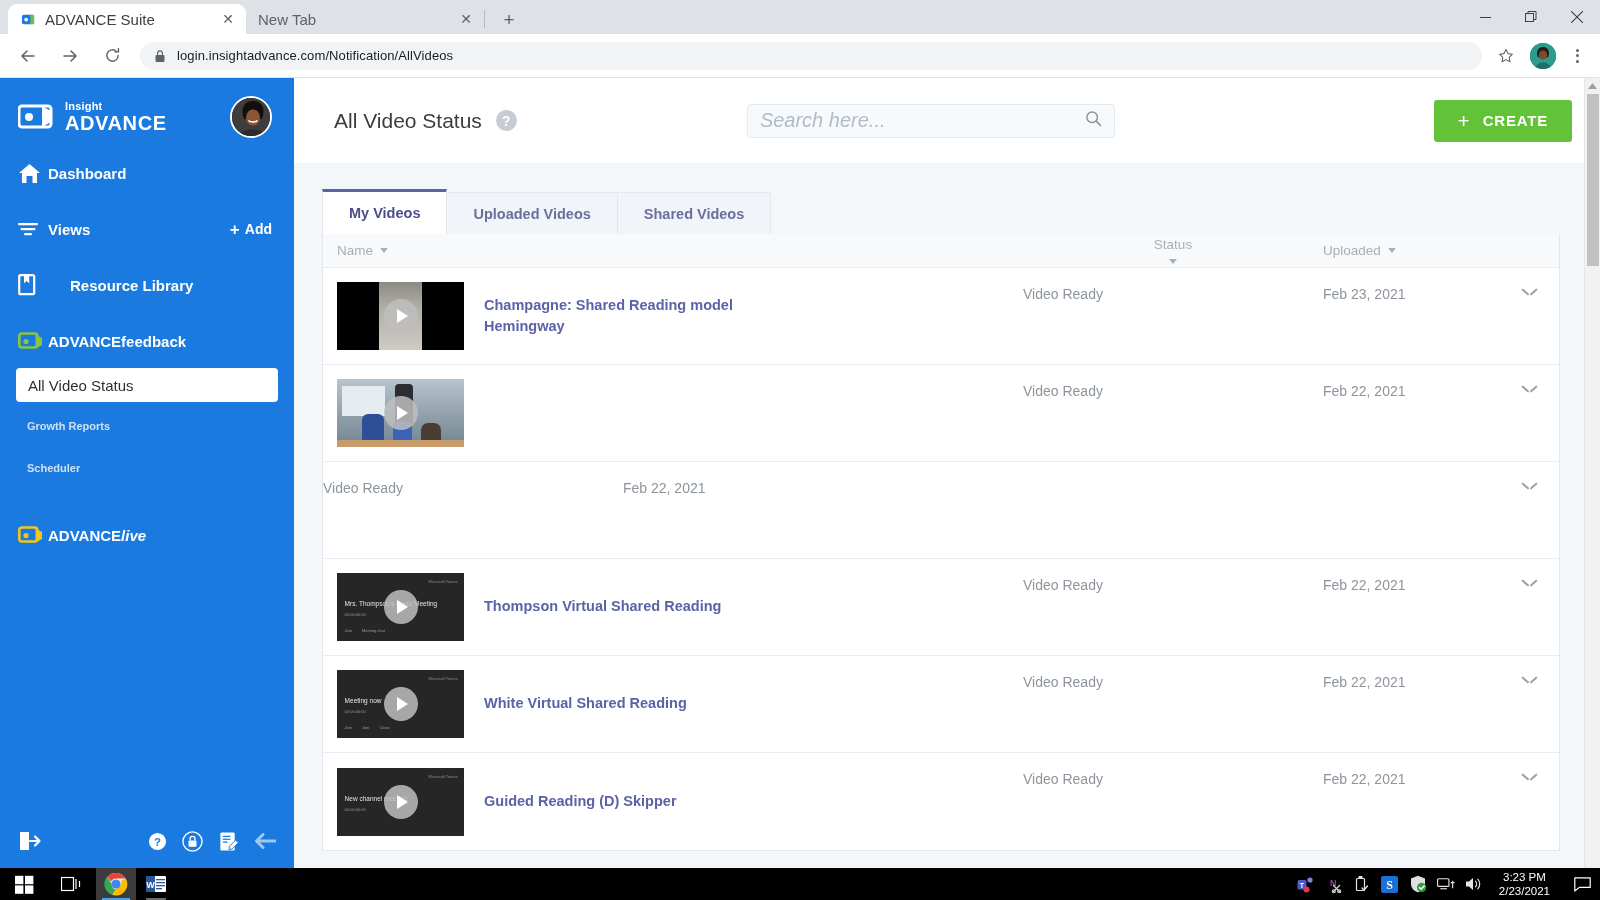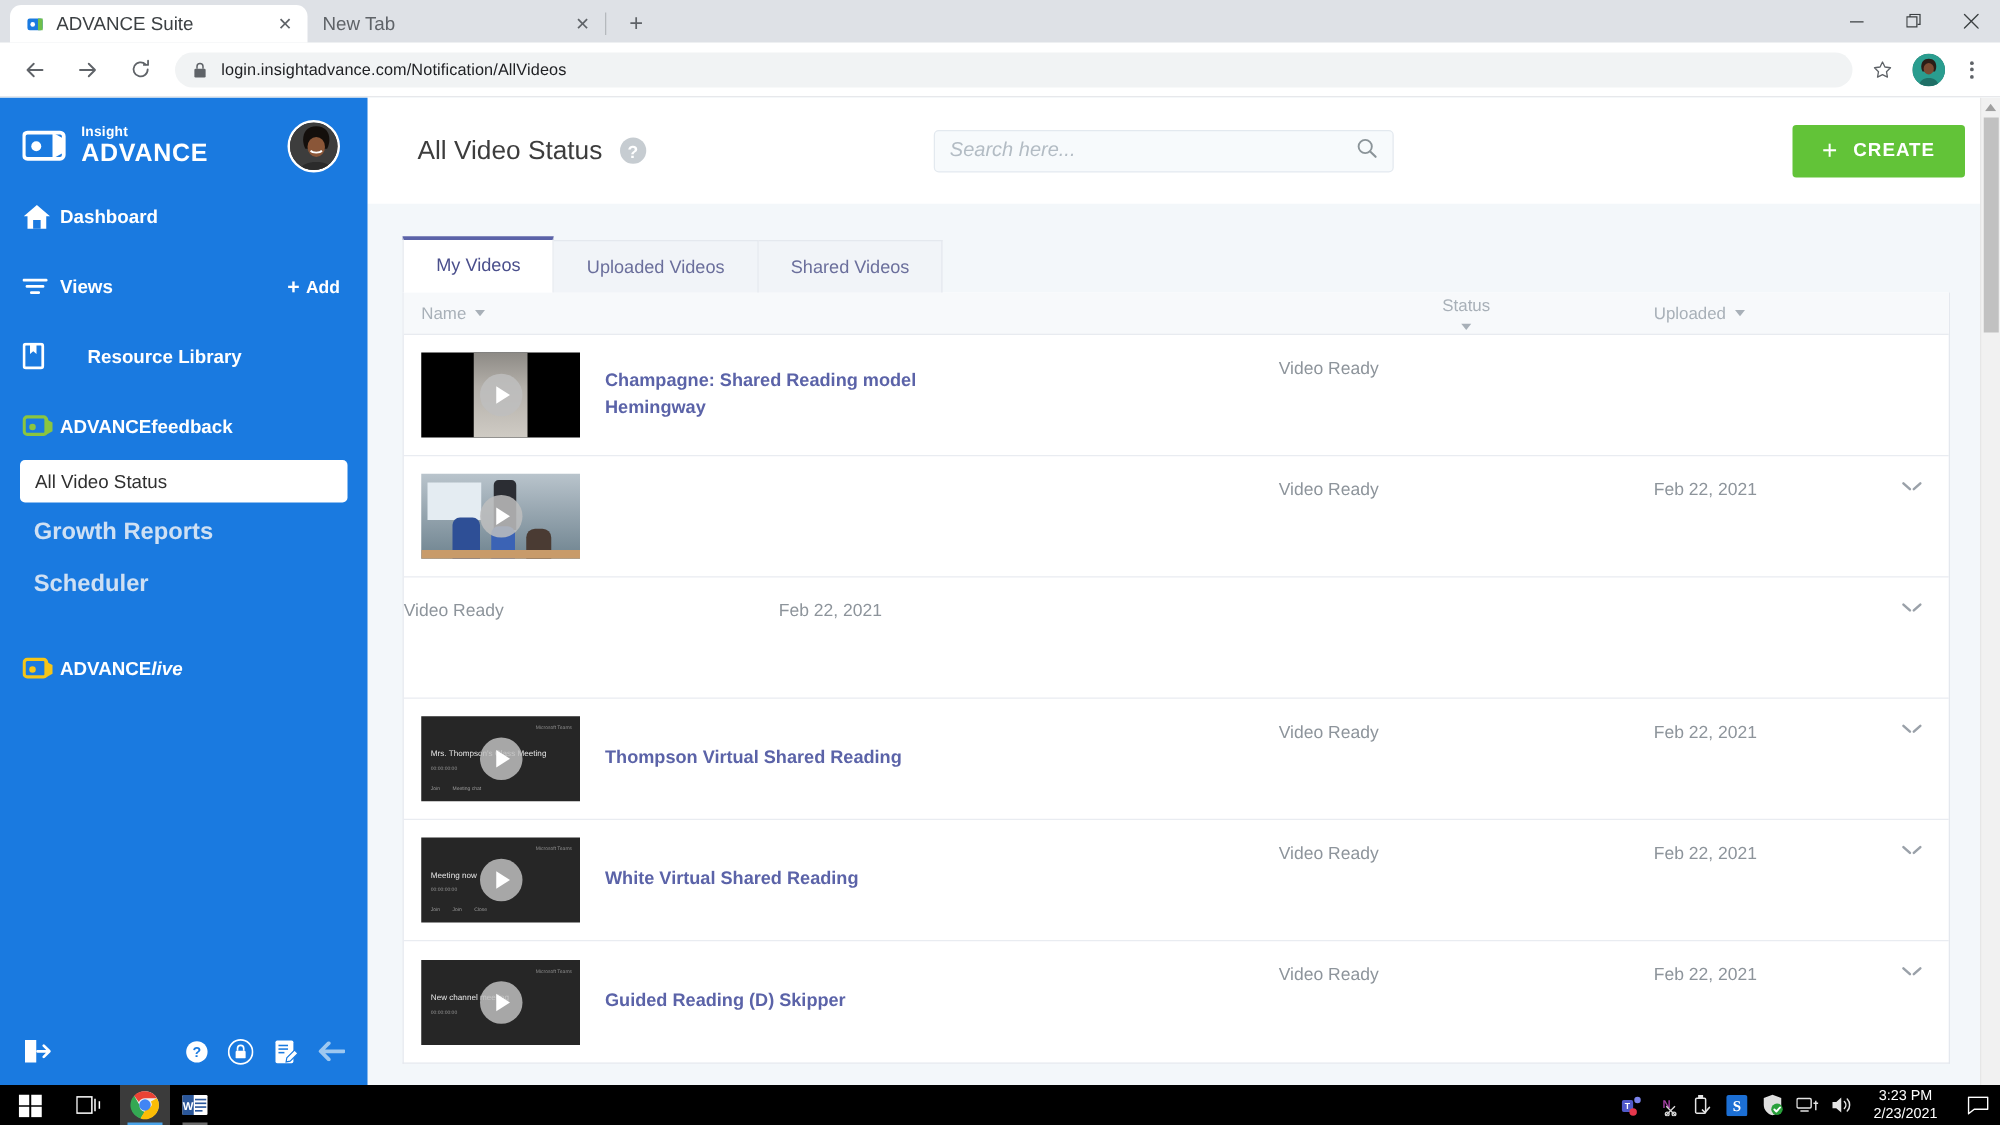--- a/index.html
+++ b/index.html
@@ -110,21 +110,21 @@
     padding: 0 22px 0 18px; height: 42px; margin-top: 14px;
     font-size: 15px; font-weight: bold;
   }
   .sb-icon { width: 30px; flex: 0 0 30px; display: flex; align-items: center; }
   .sb-label { white-space: nowrap; }
   .sb-add { margin-left: auto; font-size: 14px; font-weight: bold; display: flex; align-items: center; gap: 5px; }
   .sb-add .plus { font-size: 17px; line-height: 1; }
 
   .sb-sub {
     height: 36px; display: flex; align-items: center;
-    padding-left: 27px; font-size: 19px; font-weight: bold;
+    padding-left: 27px; font-size: 11px; font-weight: bold;
     color: #cfe0f3; margin-top: 6px;
   }
   .sb-sub.selected {
     background: #ffffff; color: #303030; font-weight: normal;
     margin: 6px 16px 0 16px; border-radius: 4px;
     padding-left: 12px; height: 34px; font-size: 15px;
   }
 
   .sb-bottom {
     position: absolute; left: 0; right: 0; bottom: 14px;
@@ -149,39 +149,39 @@
     margin-left: 14px;
   }
   .searchbox {
     width: 368px; height: 34px; margin-left: 230px;
     background: #f7fafc; border: 1px solid #e3e9ef; border-radius: 4px;
     display: flex; align-items: center; padding: 0 12px;
   }
   .searchbox input {
     flex: 1; border: none; outline: none; background: transparent;
     font-family: "Liberation Sans", sans-serif;
-    font-size: 16px; font-style: italic; color: #9aa5ad;
+    font-size: 20px; font-style: italic; color: #9aa5ad;
   }
   .searchbox input::placeholder { color: #b3bcc4; font-style: italic; }
   .create-btn {
     margin-left: auto; height: 42px; padding: 0 24px;
     background: #62c338; border: none; border-radius: 3px;
     color: #ffffff; font-size: 15px; font-weight: bold; letter-spacing: .8px;
     display: flex; align-items: center; gap: 12px;
     font-family: "Liberation Sans", sans-serif;
   }
   .create-btn .plus { font-size: 21px; font-weight: normal; line-height: 1; }
 
   .content { flex: 1; padding: 0 40px 0 28px; overflow: hidden; }
 
   .tabs { display: flex; align-items: flex-end; margin-top: 26px; padding-left: 0; }
   .vtab {
     height: 42px; padding: 0 26px;
     display: flex; align-items: center;
-    font-size: 14.5px; font-weight: normal; color: #6b6f9c;
+    font-size: 14.5px; font-weight: bold; color: #6b6f9c;
     background: #f1f4f8; border: 1px solid #e4e8ee; border-bottom: none;
     border-left: none;
   }
   .vtab:first-child { border-left: 1px solid #e4e8ee; }
   .vtab.active {
     background: #ffffff; color: #4a4f8c;
     border-top: 3px solid #5b63a8;
     height: 45px;
   }
 
@@ -588,20 +588,24 @@
 
           <div class="row">
             <div class="cell-name">
               <div class="thumb tm-black">
                 <span class="strip"></span>
                 <span class="play"></span>
               </div>
               <a class="vid-title">Champagne: Shared Reading model Hemingway</a>
             </div>
             <div class="cell-status">Video Ready</div>
+            <div class="cell-uploaded">
+              <span>Feb 23, 2021</span>
+              <span class="chev"></span>
+            </div>
           </div>
 
           <div class="row">
             <div class="cell-name">
               <div class="thumb tm-class">
                 <span class="board"></span>
                 <span class="pers1"></span>
                 <span class="kid1"></span>
                 <span class="kid2"></span>
                 <span class="kid3"></span>

